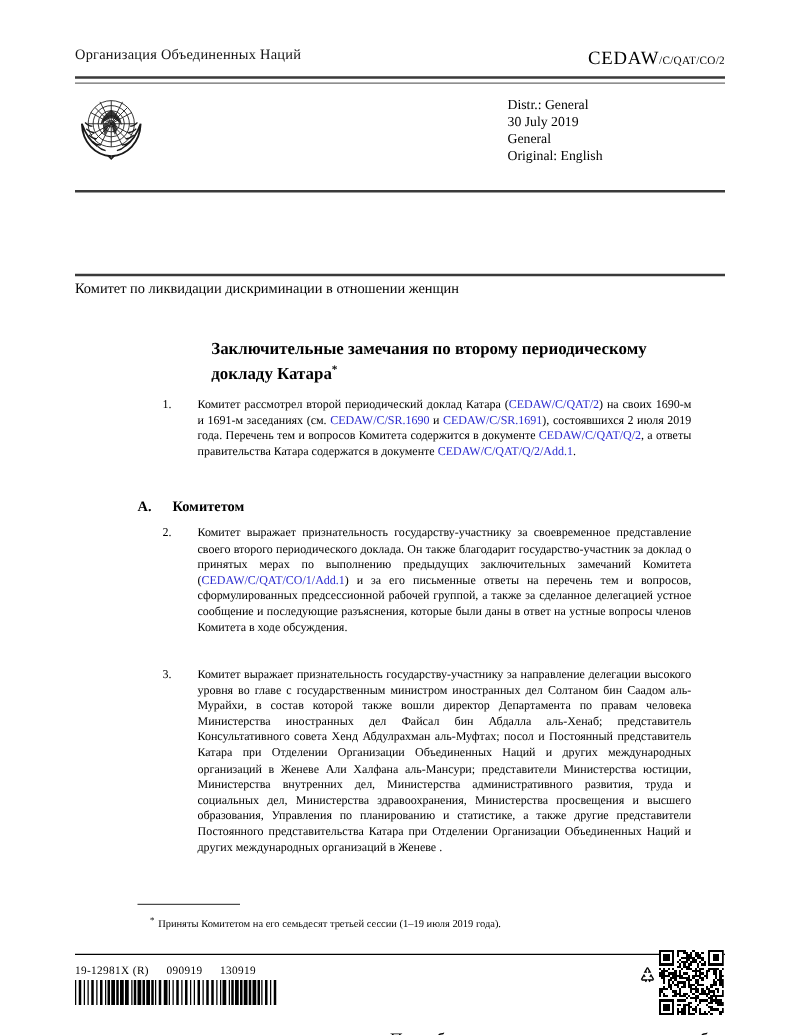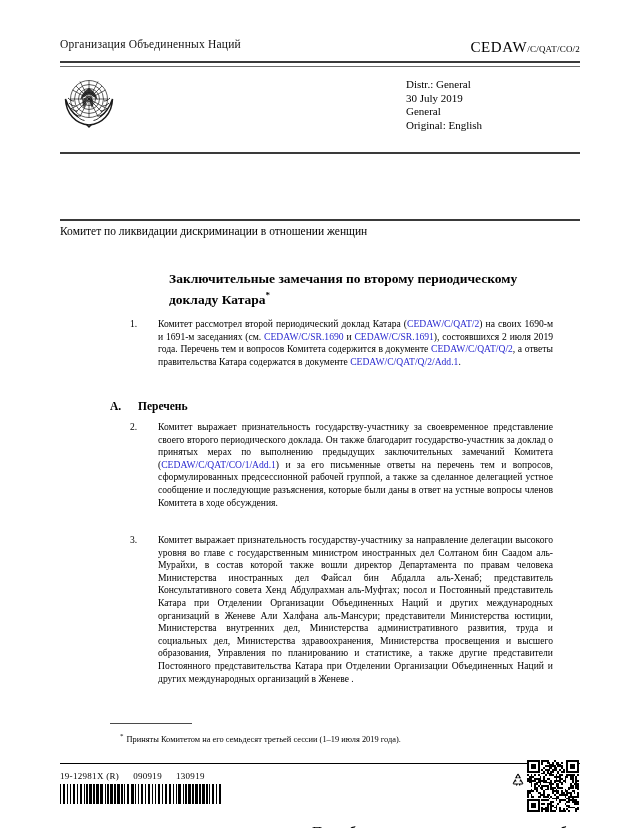--- a/index.html
+++ b/index.html
@@ -307,21 +307,21 @@
   <div class="doc-title">
     <span>Заключительные замечания по второму периодическому докладу Катара</span><span class="ast">*</span>
   </div>
 
   <div class="para" id="para-1" style="top:318px;">
     <span class="num">1.</span>
     <span class="body" id="para-1-body"><span>Комитет рассмотрел второй периодический доклад Катара (</span><span class="lnk">CEDAW/C/QAT/2</span><span>) на своих 1690-м и 1691-м заседаниях (см. </span><span class="lnk">CEDAW/C/SR.1690</span><span> и </span><span class="lnk">CEDAW/C/SR.1691</span><span>), состоявшихся 2 июля 2019 года. Перечень тем и вопросов Комитета содержится в документе </span><span class="lnk">CEDAW/C/QAT/Q/2</span><span>, а ответы правительства Катара содержатся в документе </span><span class="lnk">CEDAW/C/QAT/Q/2/Add.1</span><span>.</span></span>
   </div>
 
   <div class="section-head" style="top:400px;">
-    <span class="letter">A.</span><span>Перечень</span>
+    <span class="letter">A.</span><span>Комитетом</span>
   </div>
 
   <div class="para" id="para-2" style="top:421px;">
     <span class="num">2.</span>
     <span class="body" id="para-2-body"><span>Комитет выражает признательность государству-участнику за своевременное представление своего второго периодического доклада. Он также благодарит государство-участник за доклад о принятых мерах по выполнению предыдущих заключительных замечаний Комитета (</span><span class="lnk">CEDAW/C/QAT/CO/1/Add.1</span><span>) и за его письменные ответы на перечень тем и вопросов, сформулированных предсессионной рабочей группой, а также за сделанное делегацией устное сообщение и последующие разъяснения, которые были даны в ответ на устные вопросы членов Комитета в ходе обсуждения.</span></span>
   </div>
 
   <div class="para" id="para-3" style="top:534px;">
     <span class="num">3.</span>
     <span class="body" id="para-3-body"><span>Комитет выражает признательность государству-участнику за направление делегации высокого уровня во главе с государственным министром иностранных дел Солтаном бин Саадом аль-Мурайхи, в состав которой также вошли директор Департамента по правам человека Министерства иностранных дел Файсал бин Абдалла аль-Хенаб; представитель Консультативного совета Хенд Абдулрахман аль-Муфтах; посол и Постоянный представитель Катара при Отделении Организации Объединенных Наций и других международных организаций в Женеве Али Халфана аль-Мансури; представители Министерства юстиции, Министерства внутренних дел, Министерства административного развития, труда и социальных дел, Министерства здравоохранения, Министерства просвещения и высшего образования, Управления по планированию и статистике, а также другие представители Постоянного представительства Катара при Отделении Организации Объединенных Наций и других международных организаций в Женеве .</span></span>

